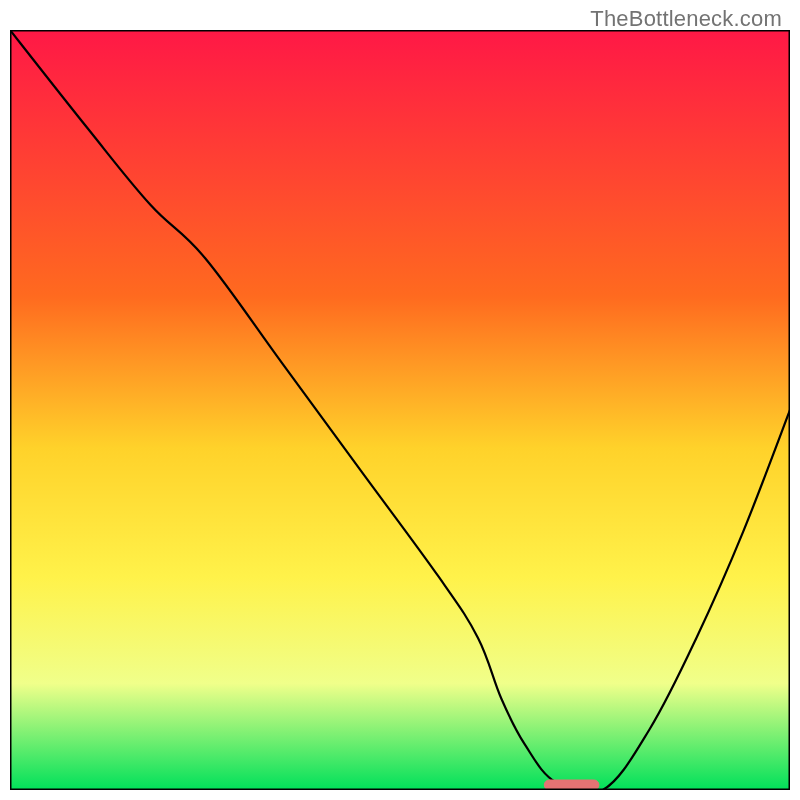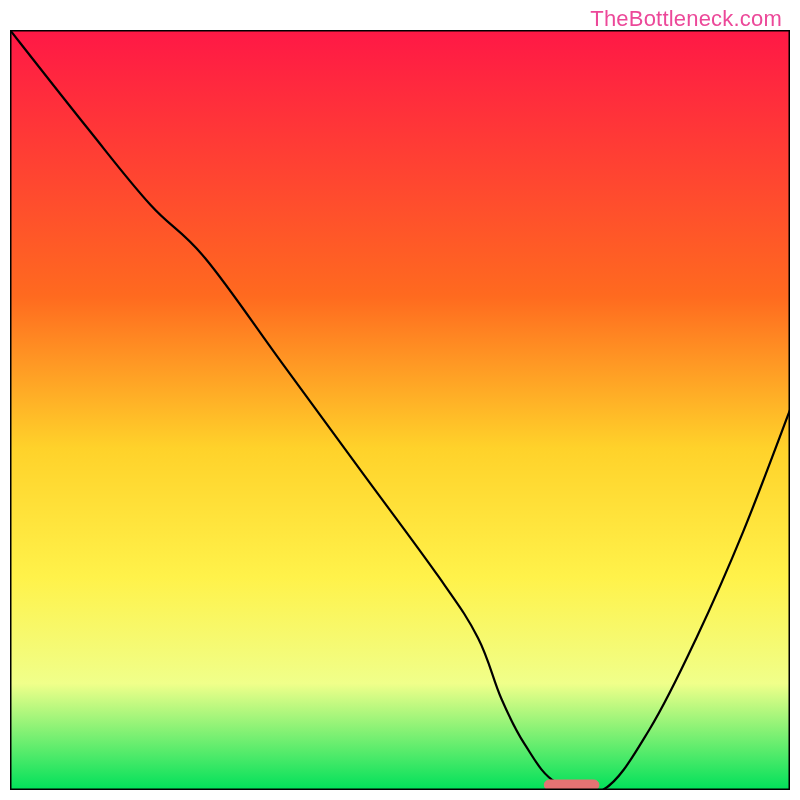--- a/index.html
+++ b/index.html
@@ -14,21 +14,21 @@
   .frame {
     position: relative;
     width: 800px;
     height: 800px;
     box-sizing: border-box;
   }
   .attribution {
     position: absolute;
     top: 6px;
     right: 18px;
-    color: #ec4899;
+    color: #737373;
     font-size: 22px;
     font-weight: 400;
     letter-spacing: 0.2px;
   }
   .plot-wrap {
     position: absolute;
     left: 10px;
     top: 30px;
     width: 780px;
     height: 760px;

